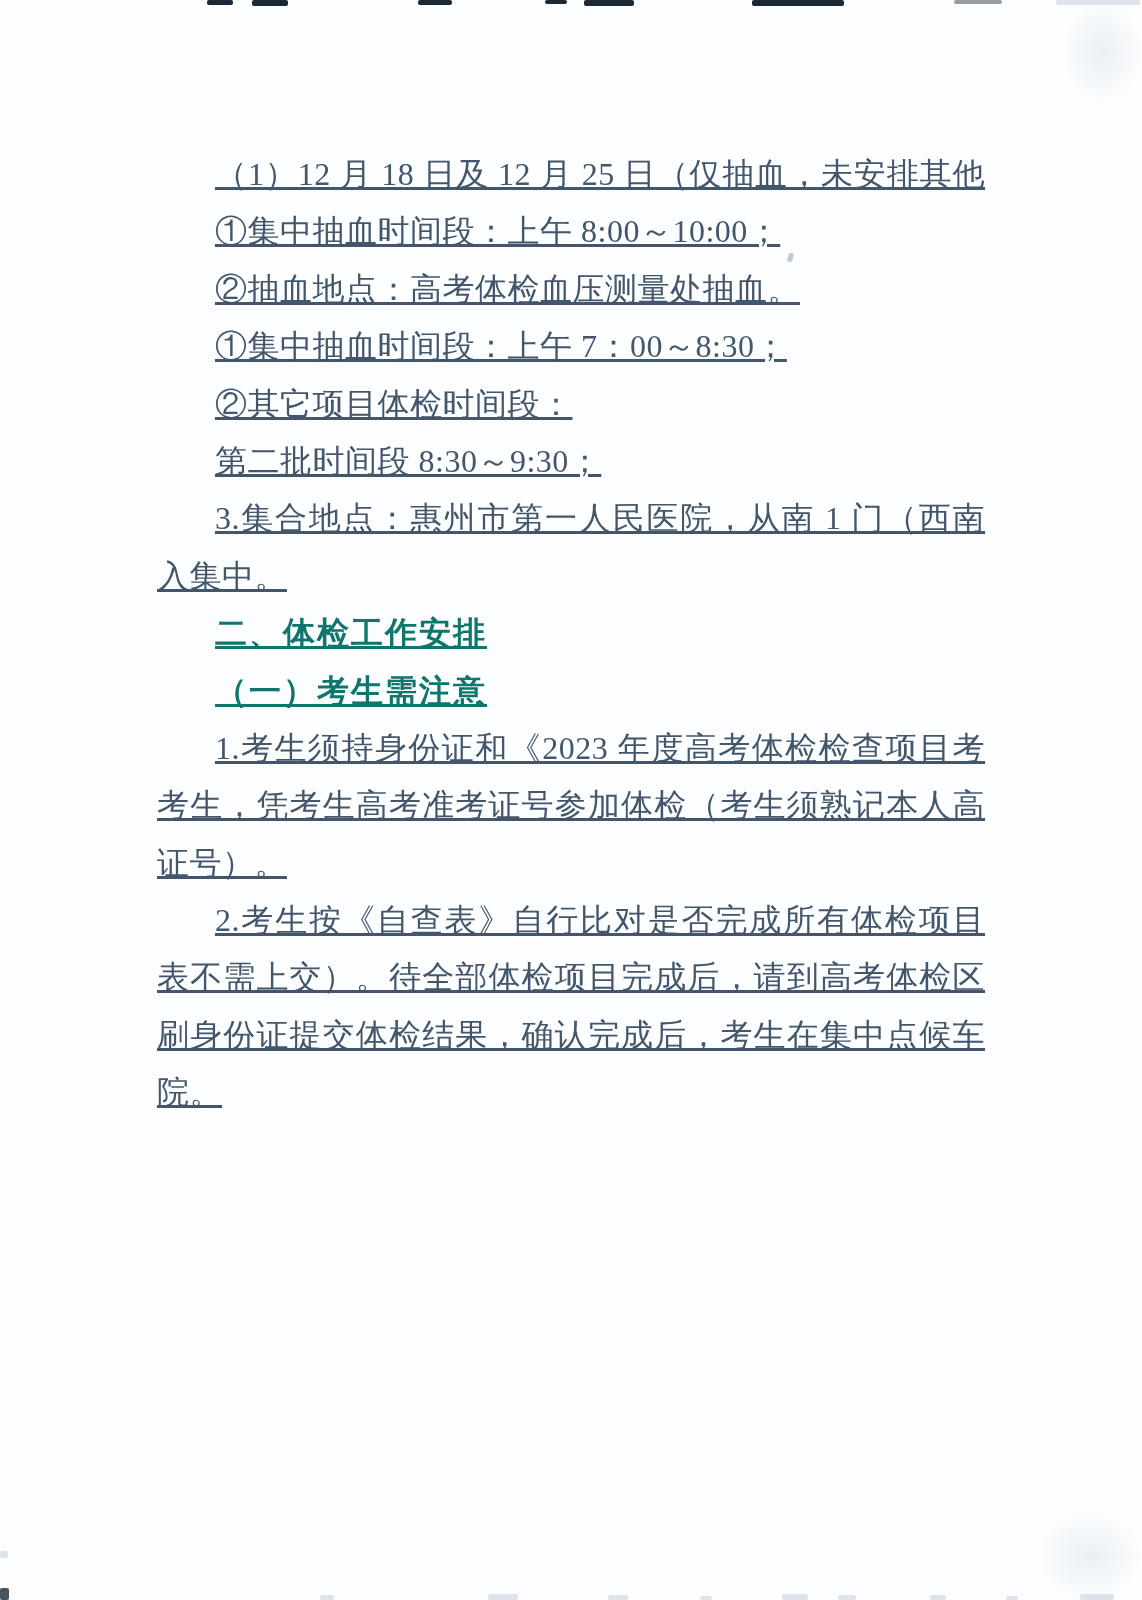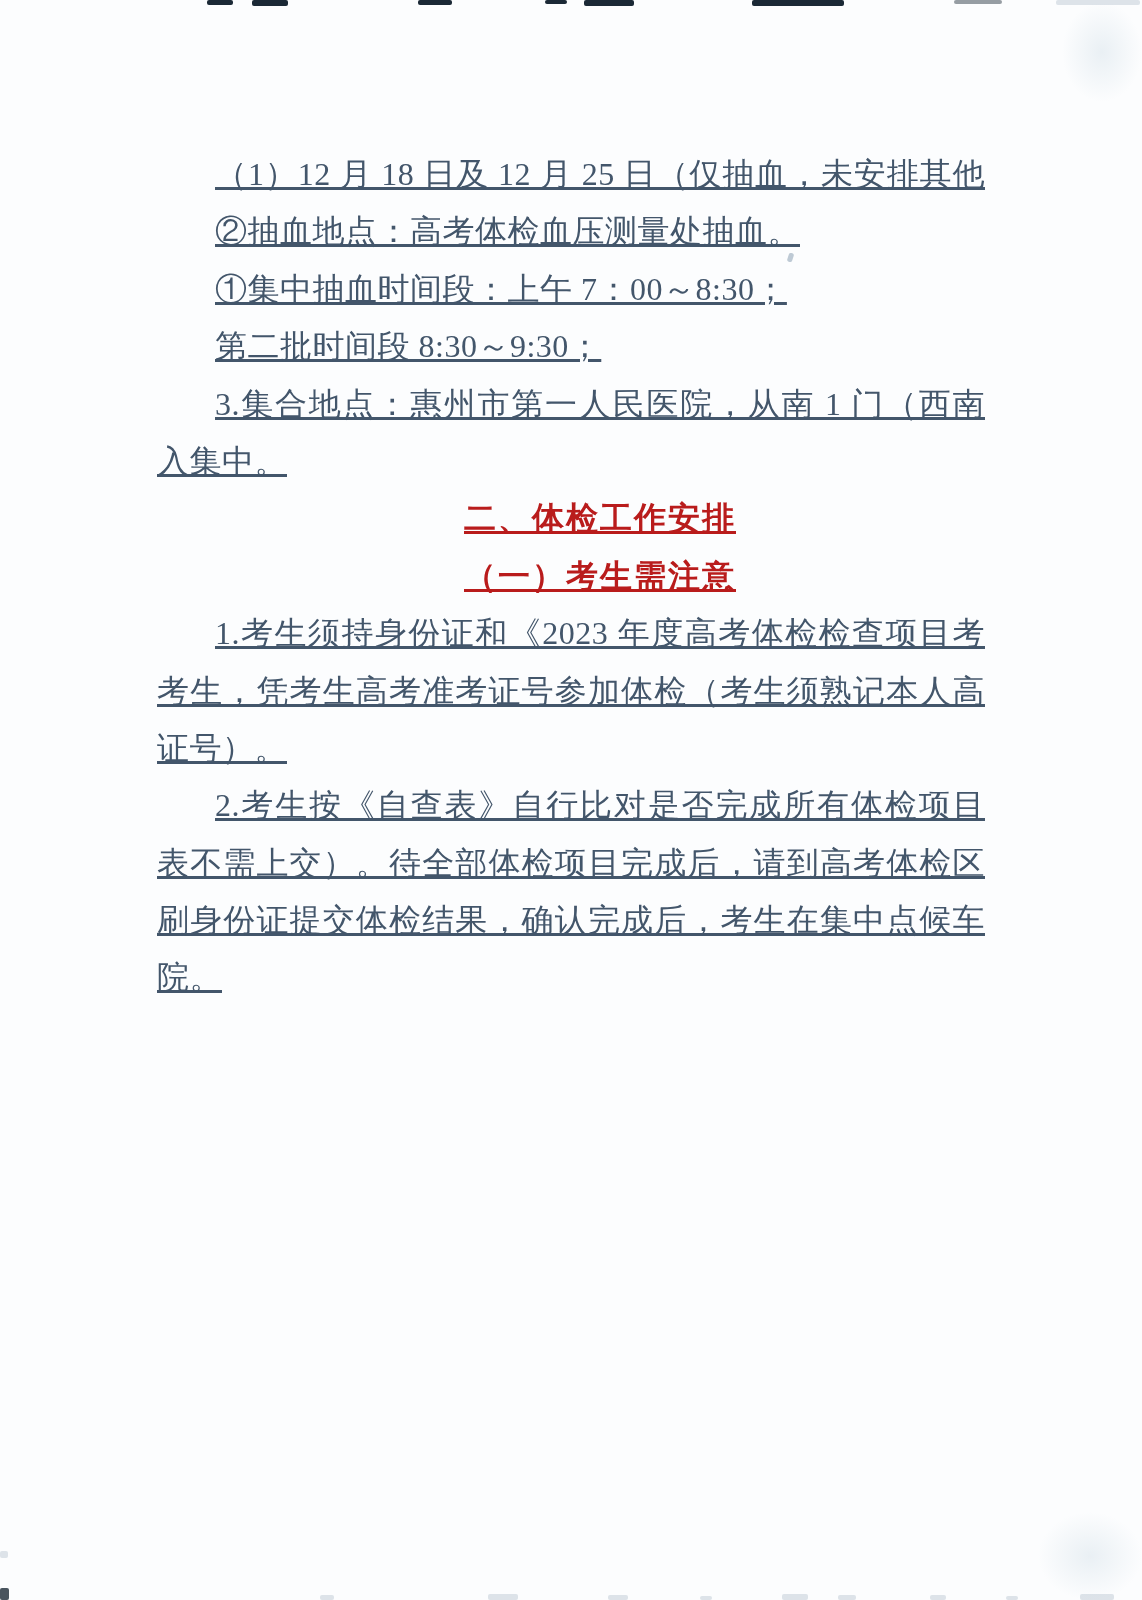--- a/index.html
+++ b/index.html
@@ -35,23 +35,22 @@
     text-decoration: underline;
   }
   .line.indent { padding-left: 58px; }
   .line.justify {
     text-align: justify;
     text-align-last: justify;
   }
   .line.heading {
     font-family: "Liberation Sans", "DejaVu Sans", sans-serif;
     font-weight: bold;
-    color: #b91c1c;
+    color: #0f766e;
     letter-spacing: 2px;
-    text-align: center;
   }
   
   .artifact {
     position: absolute;
     background: #1b2936;
     border-radius: 2px;
   }
   .artifact.faint { opacity: 0.45; }
   .artifact.fainter { opacity: 0.25; background: #7e98ac; }
   .smudge {
@@ -82,22 +81,24 @@
     <div class="artifact" style="left:752px; top:0; width:92px; height:6px;"></div>
     <div class="artifact faint" style="left:954px; top:0; width:48px; height:4px;"></div>
     <div class="artifact fainter" style="left:1056px; top:0; width:84px; height:5px;"></div>
     <div class="smudge" style="left:1062px; top:2px; width:80px; height:100px;"></div>
   </div>
 
   <div class="speck" style="left:788px; top:253px; width:5px; height:9px;"></div>
 
   <div class="text-block">
     <div class="line indent justify">（1）12 月 18 日及 12 月 25 日（仅抽血，未安排其他体检</div>
+    <div class="line indent">①集中抽血时间段：上午 8:00～10:00；</div>
     <div class="line indent">②抽血地点：高考体检血压测量处抽血。</div>
     <div class="line indent">①集中抽血时间段：上午 7：00～8:30；</div>
+    <div class="line indent">②其它项目体检时间段：</div>
     <div class="line indent">第二批时间段 8:30～9:30；</div>
     <div class="line indent justify">3.集合地点：惠州市第一人民医院，从南 1 门（西南门）进</div>
     <div class="line">入集中。</div>
     <div class="line indent heading">二、体检工作安排</div>
     <div class="line indent heading">（一）考生需注意</div>
     <div class="line indent justify">1.考生须持身份证和《2023 年度高考体检检查项目考生自</div>
     <div class="line justify">考生，凭考生高考准考证号参加体检（考生须熟记本人高考准考</div>
     <div class="line">证号）。</div>
     <div class="line indent justify">2.考生按《自查表》自行比对是否完成所有体检项目检（该</div>
     <div class="line justify">表不需上交）。待全部体检项目完成后，请到高考体检区出口处</div>

